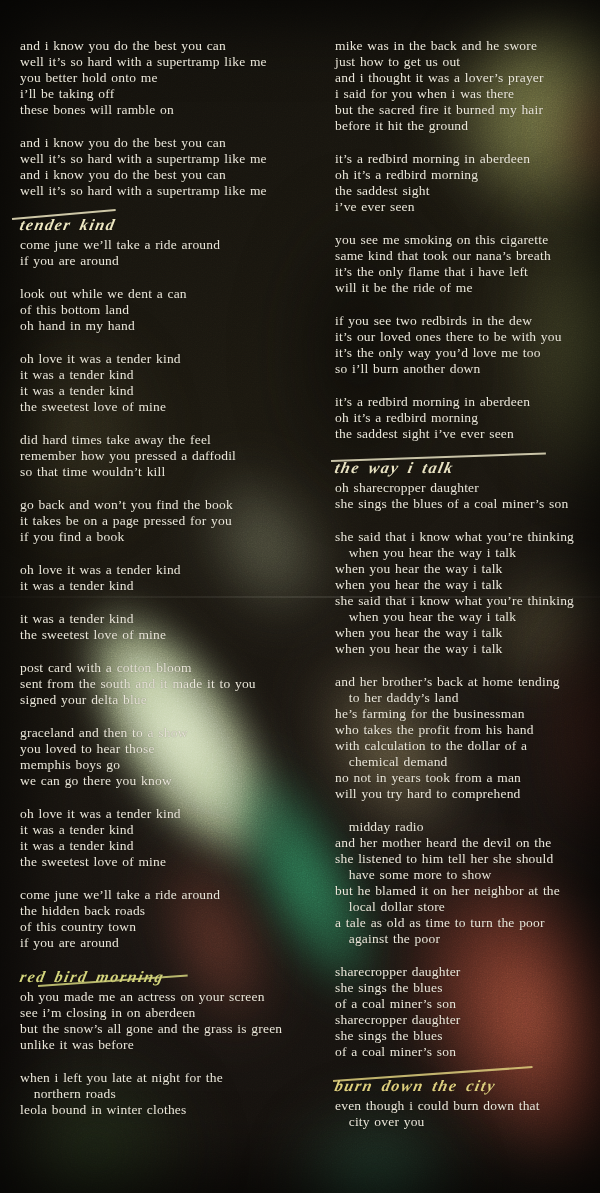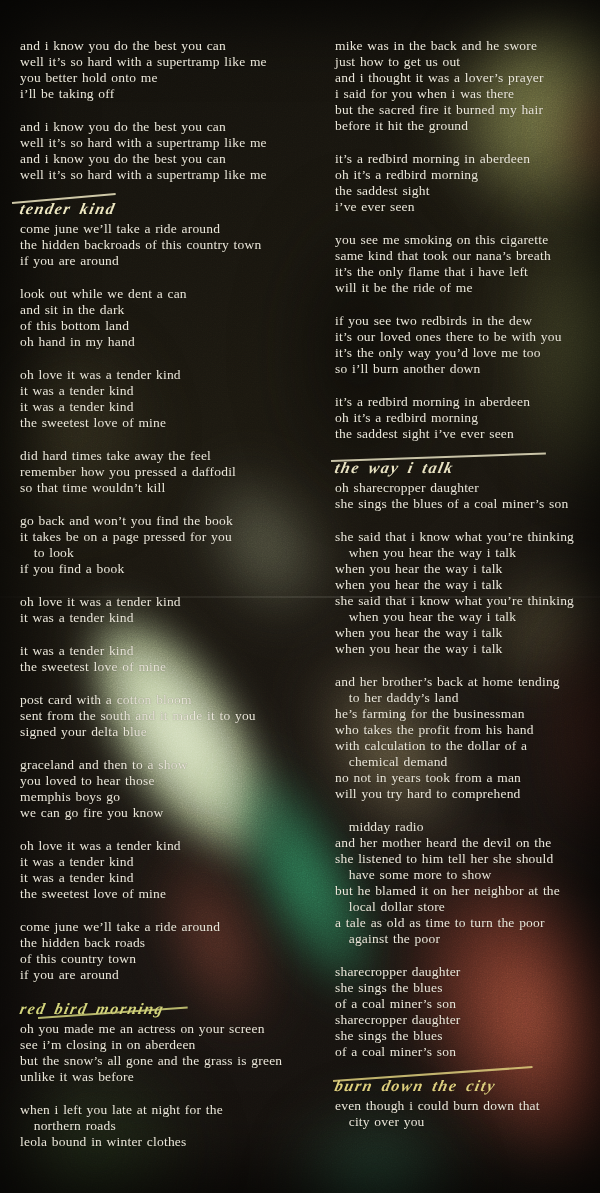--- a/index.html
+++ b/index.html
@@ -98,74 +98,72 @@
   </svg>
   <div id="crease"></div>
   <div id="vignette"></div>
 
   <div class="col" id="col-left">
       <div class="stanza">
         <div class="lyric-line">and i know you do the best you can</div>
         <div class="lyric-line">well it’s so hard with a supertramp like me</div>
         <div class="lyric-line">you better hold onto me</div>
         <div class="lyric-line">i’ll be taking off</div>
+        <div class="lyric-line">these bones will ramble on</div>
       </div>
       <div class="stanza">
         <div class="lyric-line">and i know you do the best you can</div>
         <div class="lyric-line">well it’s so hard with a supertramp like me</div>
         <div class="lyric-line">and i know you do the best you can</div>
         <div class="lyric-line">well it’s so hard with a supertramp like me</div>
       </div>
       <div class="song-heading"><span class="heading-stroke" style="background: rgb(238, 232, 194); width: 104px; left: -8px; top: 2px; transform: rotate(-5deg); transform-origin: left center;"></span><span class="heading-text" style="color: rgb(238, 232, 194);">tender kind</span></div>
       <div class="stanza">
         <div class="lyric-line">come june we’ll take a ride around</div>
-        <div class="lyric-line">the hidden backroads of this country town</div>
         <div class="lyric-line">if you are around</div>
       </div>
       <div class="stanza">
         <div class="lyric-line">look out while we dent a can</div>
-        <div class="lyric-line">and sit in the dark</div>
         <div class="lyric-line">of this bottom land</div>
         <div class="lyric-line">oh hand in my hand</div>
       </div>
       <div class="stanza">
         <div class="lyric-line">oh love it was a tender kind</div>
         <div class="lyric-line">it was a tender kind</div>
         <div class="lyric-line">it was a tender kind</div>
         <div class="lyric-line">the sweetest love of mine</div>
       </div>
       <div class="stanza">
         <div class="lyric-line">did hard times take away the feel</div>
         <div class="lyric-line">remember how you pressed a daffodil</div>
         <div class="lyric-line">so that time wouldn’t kill</div>
       </div>
       <div class="stanza">
         <div class="lyric-line">go back and won’t you find the book</div>
         <div class="lyric-line">it takes be on a page pressed for you</div>
-        <div class="lyric-line">   to look</div>
         <div class="lyric-line">if you find a book</div>
       </div>
       <div class="stanza">
         <div class="lyric-line">oh love it was a tender kind</div>
         <div class="lyric-line">it was a tender kind</div>
       </div>
       <div class="stanza">
         <div class="lyric-line">it was a tender kind</div>
         <div class="lyric-line">the sweetest love of mine</div>
       </div>
       <div class="stanza">
         <div class="lyric-line">post card with a cotton bloom</div>
         <div class="lyric-line">sent from the south and it made it to you</div>
         <div class="lyric-line">signed your delta blue</div>
       </div>
       <div class="stanza">
         <div class="lyric-line">graceland and then to a show</div>
         <div class="lyric-line">you loved to hear those</div>
         <div class="lyric-line">memphis boys go</div>
-        <div class="lyric-line">we can go fire you know</div>
+        <div class="lyric-line">we can go there you know</div>
       </div>
       <div class="stanza">
         <div class="lyric-line">oh love it was a tender kind</div>
         <div class="lyric-line">it was a tender kind</div>
         <div class="lyric-line">it was a tender kind</div>
         <div class="lyric-line">the sweetest love of mine</div>
       </div>
       <div class="stanza">
         <div class="lyric-line">come june we’ll take a ride around</div>
         <div class="lyric-line">the hidden back roads</div>

